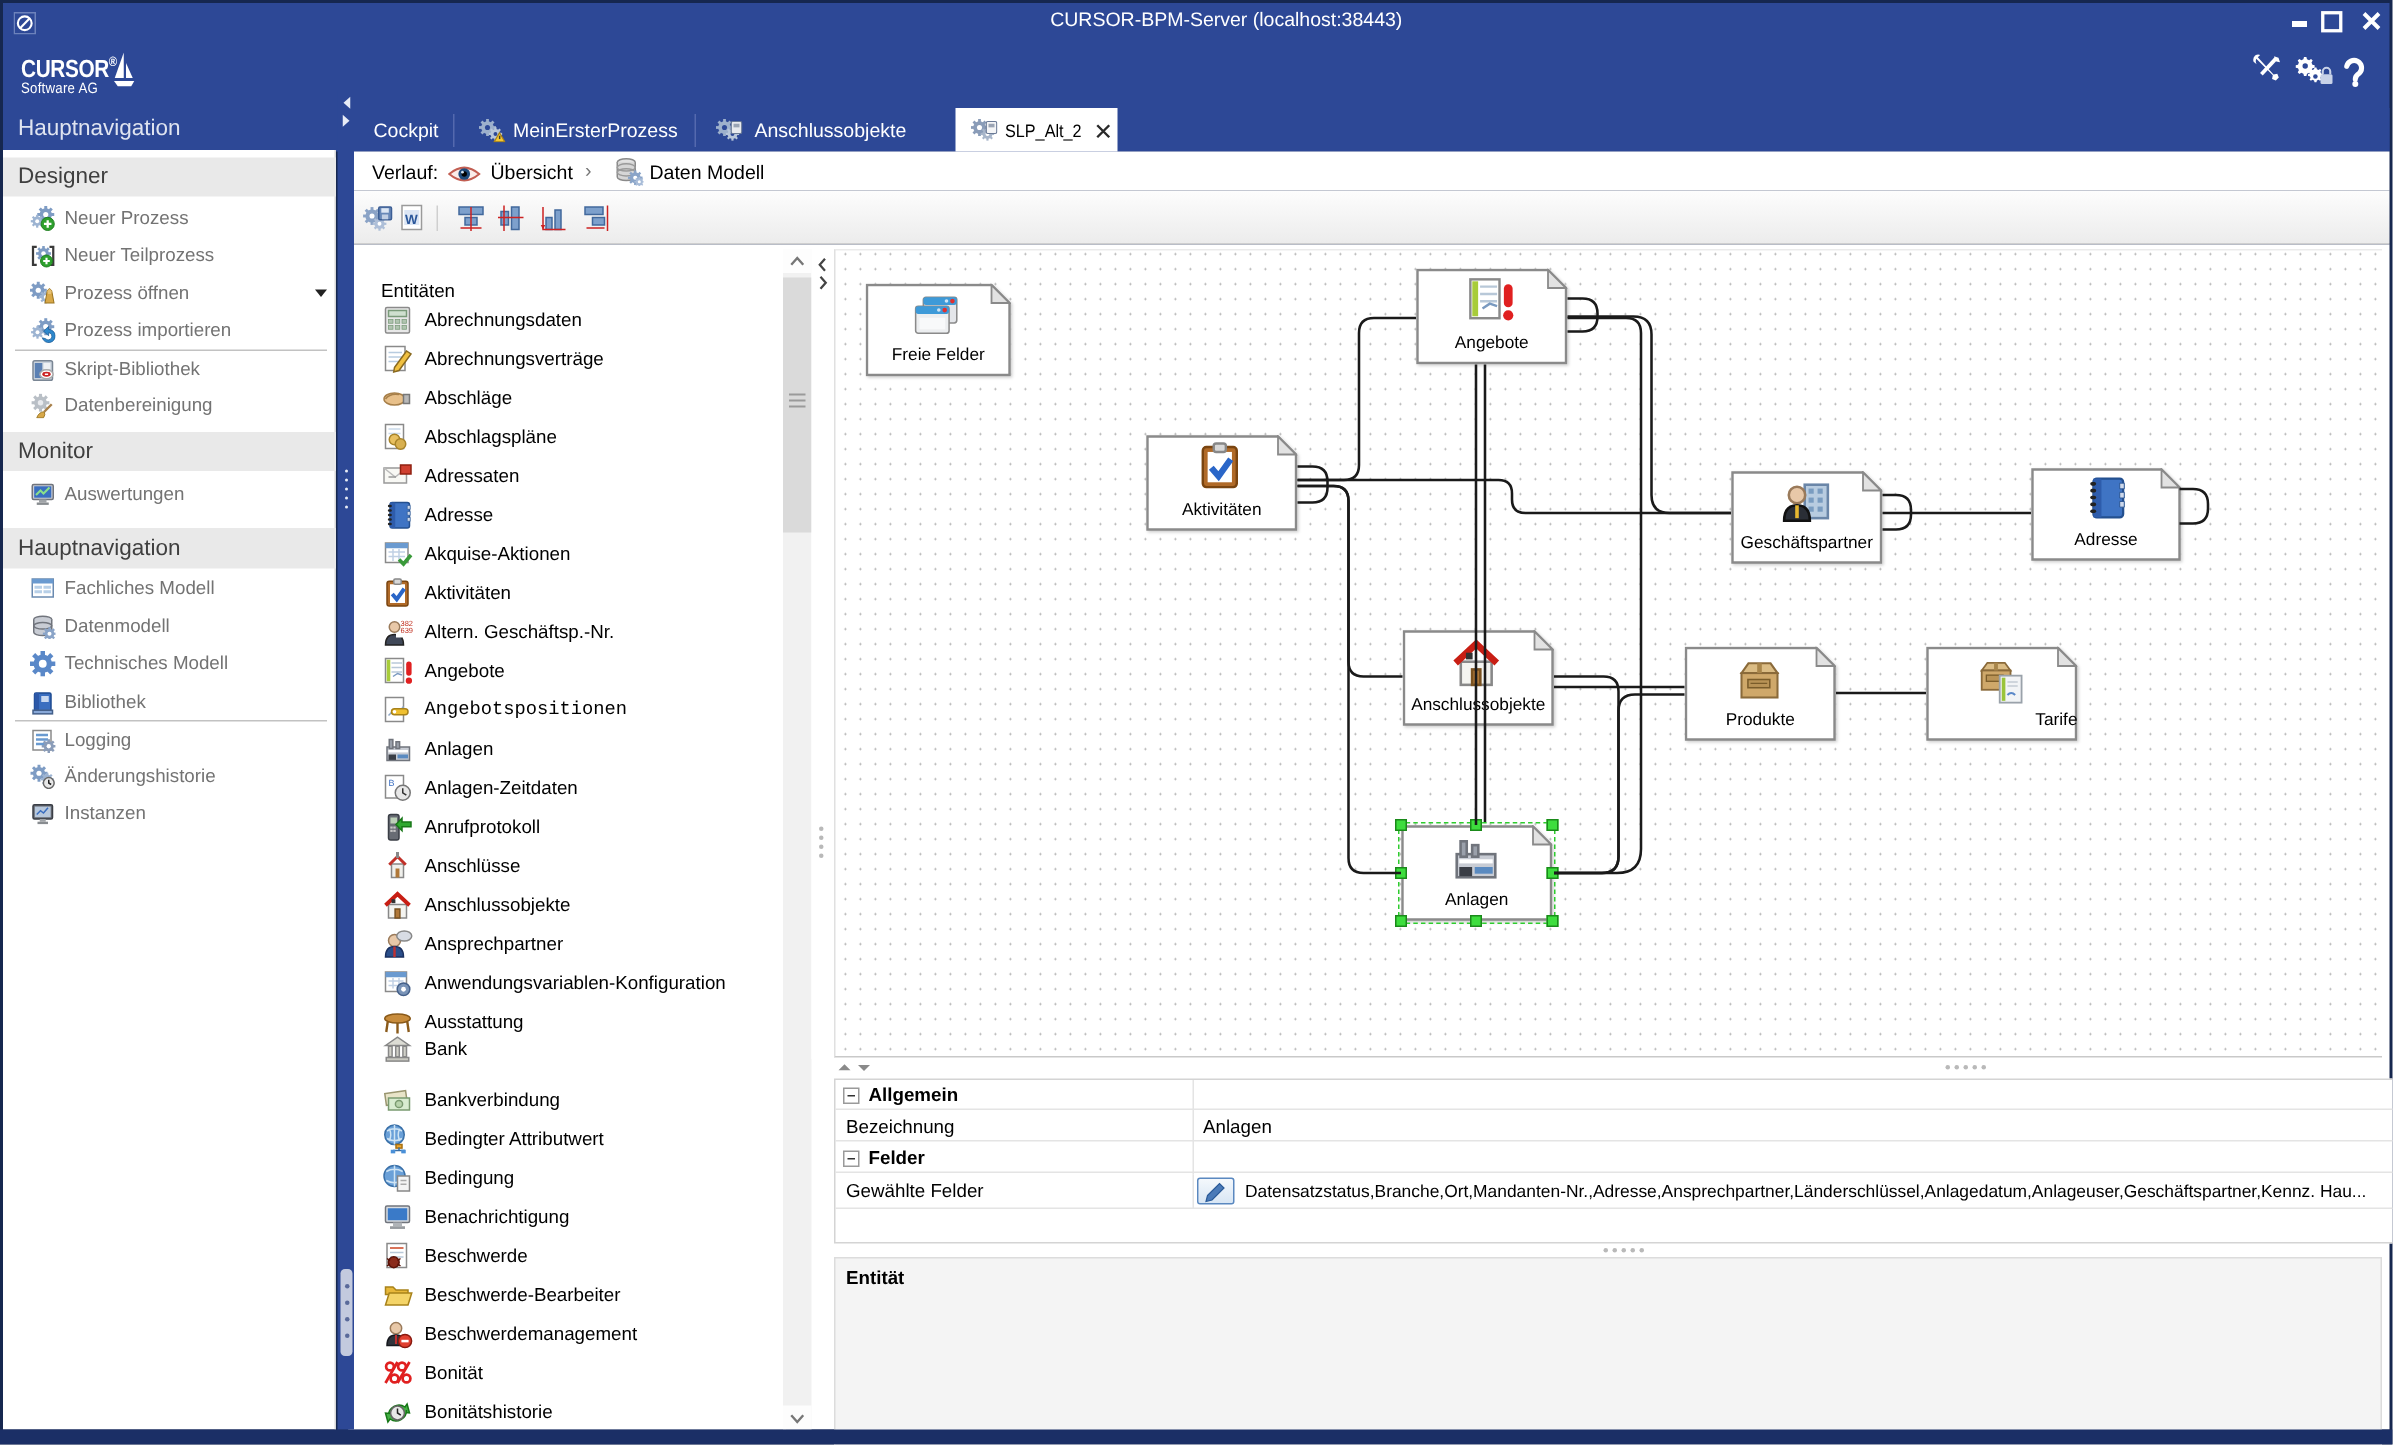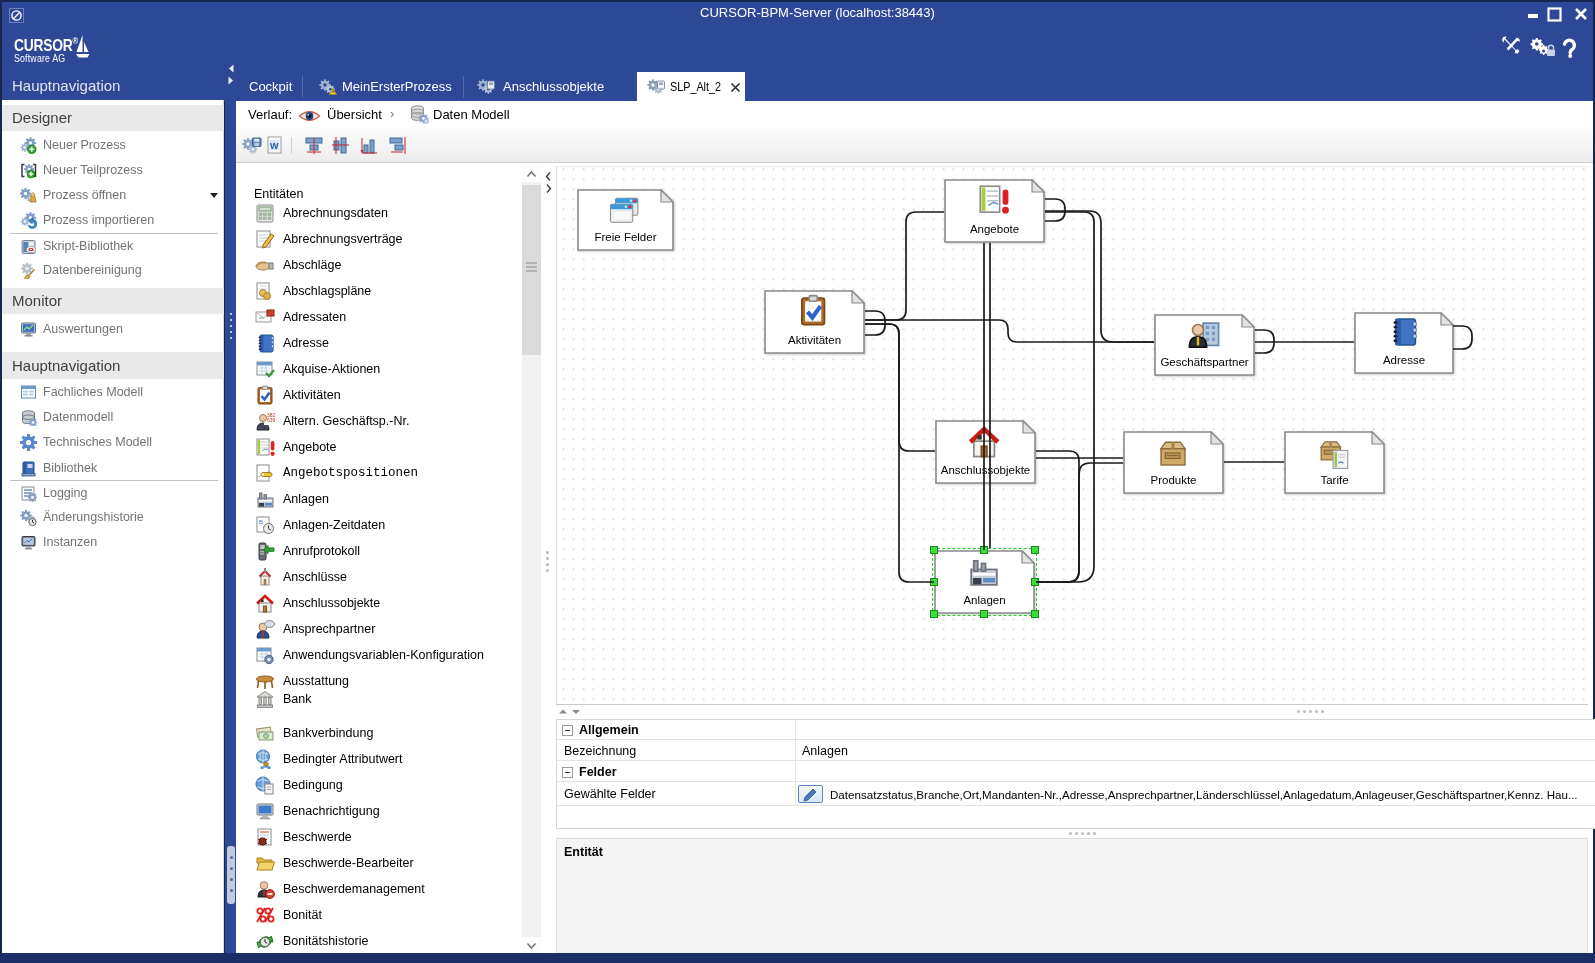--- a/index.html
+++ b/index.html
@@ -1142,21 +1142,21 @@
               <rect x="10" y="9" width="8.5" height="10.5" fill="#f2f4f6" stroke="#9aa2aa" stroke-width="0.7"></rect>
               <rect x="10.8" y="9.8" width="1.4" height="9" fill="#9ac43a"></rect>
               <path d="M13 16.5 q1.5 -1.5 3 0" stroke="#5a88c8" fill="none" stroke-width="0.8"></path>
               <g stroke="#c3cbd3" stroke-width="0.6">
                 <line x1="13" y1="11.5" x2="17" y2="11.5"></line>
                 <line x1="13" y1="13" x2="17" y2="13"></line>
               </g>
             </g>
           </svg>
         </div>
-        <div class="nlabel" style="top:43px;">Tarife</div>
+        <div class="nlabel" style="top:43px;text-align:right;">Tarife</div>
       </div>
 <div class="node" style="left:377px;top:383px;width:101px;height:64px;">
         <svg width="101" height="64">
           <path d="M1 1 H88 L100 13 V63 H1 Z" fill="#ffffff" stroke="#8a8a8a" stroke-width="1.6"></path>
           <path d="M88 1 V13 H100 Z" fill="#e2e2e2" stroke="#8a8a8a" stroke-width="1.2"></path>
         </svg>
         <div class="nicon" style="left:32px;top:4px;">
           <svg width="36" height="36" viewBox="0 0 21 21">
             <rect x="3" y="9" width="15" height="9" fill="#c8ccd4" stroke="#70747c"></rect>
             <rect x="4.5" y="4" width="2.4" height="6" fill="#9aa0aa" stroke="#70747c"></rect>

